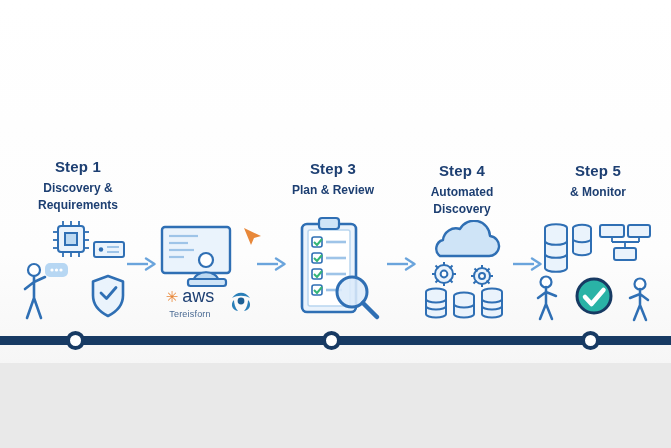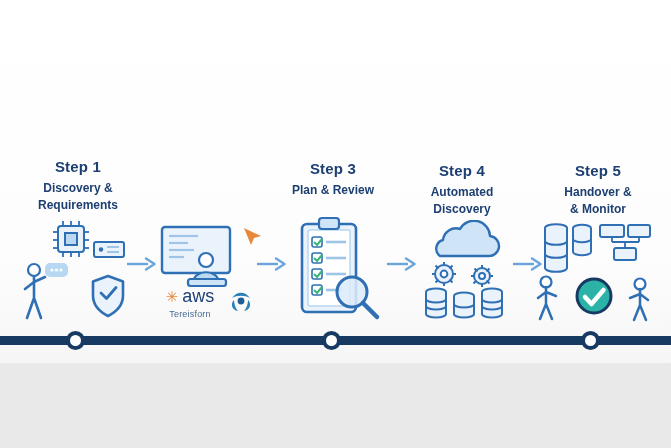--- a/index.html
+++ b/index.html
@@ -52,21 +52,20 @@
     <div class="step-label">Step 4</div>
     <div class="step-title">
       <div>Automated</div>
       <div>Discovery</div>
     </div>
   </div>
 
   <div class="step-col" style="left:536px;top:162px;">
     <div class="step-label">Step 5</div>
     <div class="step-title">
-      <div>Handover &amp;</div>
       <div>&amp; Monitor</div>
     </div>
   </div>
 
   <div class="illus" style="left:18px;top:220px;">
     <svg width="120" height="102" viewBox="0 0 120 102">
 
       <g stroke="currentColor" stroke-width="2" fill="#eaf3fc">
         <rect x="40" y="6" width="26" height="26" rx="3"></rect>
         <rect x="47" y="13" width="12" height="12" fill="#bcd9f2"></rect>

